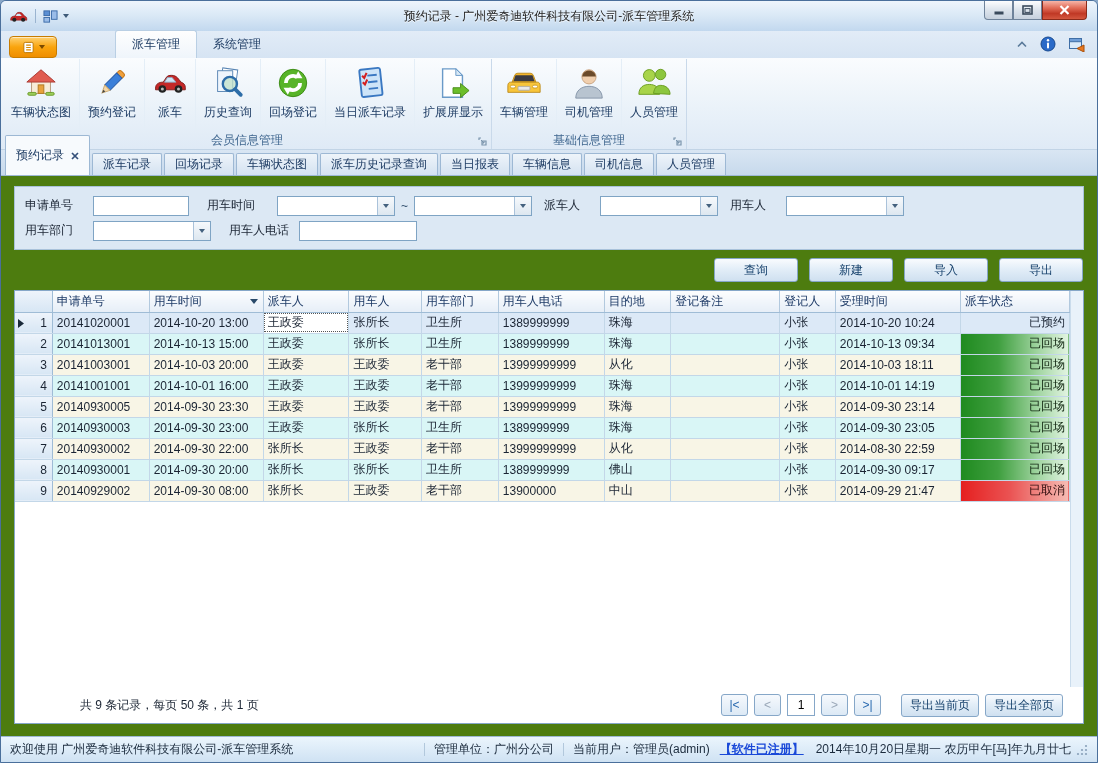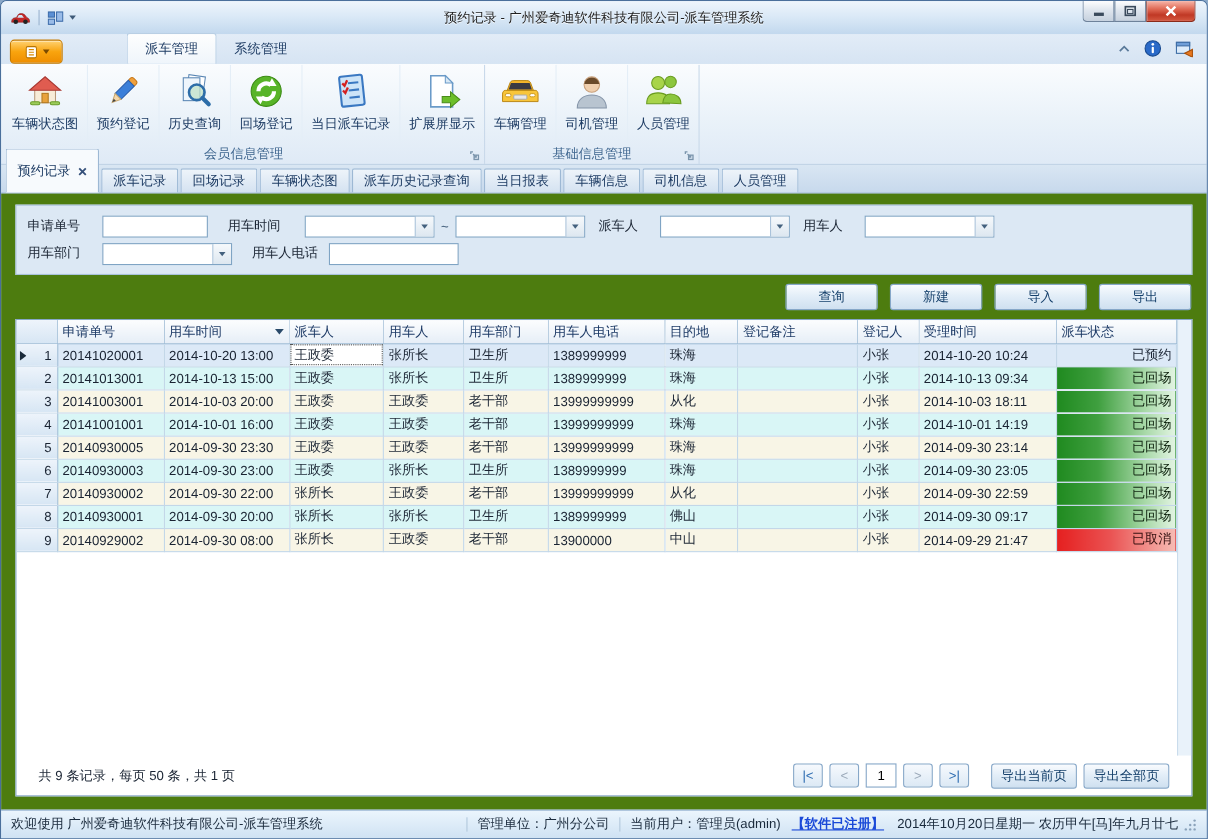--- a/index.html
+++ b/index.html
@@ -84,21 +84,21 @@
   .row-cream td{background:#f8f5e6;}
   .row-current td{background:#dce9f7;}
   td.sel-cell,th.sel-h{background:linear-gradient(#eef4fb,#d7e6f4);border-right:1px solid #9fbcd6;}
   .sel-cell{text-align:right;position:relative;padding-right:5px;}
   .cur-arrow{position:absolute;left:3px;top:6px;line-height:0;}
   .cell-focus{background:#fff !important;outline:1px dotted #555;outline-offset:-2px;}
   td.status-cell{text-align:right;}
   td.status-returned{background:linear-gradient(90deg,var(--status-returned-start) 0%,#3f9f3f 35%,#a9d9a9 75%,var(--status-returned-end) 100%) !important;color:#0f240f;}
   td.status-cancelled{background:linear-gradient(90deg,var(--status-cancelled-start) 0%,#ea5252 45%,var(--status-cancelled-end) 100%) !important;color:#300d0d;}
   .vstrip{position:absolute;top:0;right:0;bottom:0;width:13px;background:#e9f2fa;border-left:1px solid #cadcec;}
-  .grid-footer{flex:0 0 36px;display:flex;align-items:center;padding:0 20px;}
+  .grid-footer{flex:0 0 36px;display:flex;align-items:center;padding:0 20px;margin-left:45px;}
   .pager{display:flex;align-items:center;gap:6px;margin-left:auto;}
   .pbtn{width:27px;height:22px;border:1px solid #86a7c8;border-radius:3px;color:#2a6ab0;
     background:linear-gradient(#f6f9fd,#dce9f5);display:flex;align-items:center;justify-content:center;}
   .pbtn.disabled{color:#9aa8b8;}
   .page-box{width:28px;height:22px;border:1px solid #86a7c8;text-align:center;font:inherit;background:#fff;}
   .btn.export{min-width:78px;height:23px;}
   .btn.export:first-of-type{margin-left:14px;}
   
   .statusbar{height:26px;flex:0 0 26px;display:flex;align-items:center;padding:0 9px;
     background:linear-gradient(#ebf5fd,#cfe2f3);border-top:1px solid #9db8d4;color:#1a2a3c;}
@@ -211,20 +211,33 @@
               <svg viewBox="0 0 36 36">
                 <g transform="rotate(45 18 18)">
                   <rect x="14" y="2" width="8" height="6" rx="2.5" fill="#f0a03c" stroke="#c87818"></rect>
                   <rect x="14" y="7" width="8" height="18" fill="#3b7fd9" stroke="#2a5da8"></rect>
                   <polygon points="14,25 22,25 18,33" fill="#f5d7a8" stroke="#c8a870"></polygon>
                   <polygon points="16.6,29.4 19.4,29.4 18,33" fill="#444"></polygon>
                 </g>
               </svg>
             </span>
             <span class="rbtn-label">预约登记</span>
+          </div>
+          <div class="rbtn">
+            <span class="rbtn-icon">
+              <svg viewBox="0 0 40 28">
+                <path d="M3 20c0-5 4-7 9-7l4-6c1-1.5 3-2 6-2s5 1 7 3l4 5c3 1 5 3 5 6v3H3z" fill="#c42828" stroke="#7a1410"></path>
+                <path d="M17 7.5h5.5l4.5 5.5H13.5z" fill="#cfe6f5" stroke="#8aa8c0"></path>
+                <circle cx="11" cy="21" r="4.5" fill="#222"></circle>
+                <circle cx="30" cy="21" r="4.5" fill="#222"></circle>
+                <circle cx="11" cy="21" r="1.8" fill="#bbb"></circle>
+                <circle cx="30" cy="21" r="1.8" fill="#bbb"></circle>
+              </svg>
+            </span>
+            <span class="rbtn-label">派车</span>
           </div>
           <div class="rbtn">
             <span class="rbtn-icon">
               <svg viewBox="0 0 36 36">
                 <rect x="11" y="3" width="16" height="20" fill="#fff" stroke="#5a86b4" transform="rotate(8 19 13)"></rect>
                 <rect x="7" y="5" width="16" height="22" fill="#eef5fc" stroke="#5a86b4"></rect>
                 <circle cx="20" cy="19" r="7.5" fill="#bfe0c8" fill-opacity="0.75" stroke="#2d6da8" stroke-width="2.5"></circle>
                 <line x1="25.5" y1="24.5" x2="31.5" y2="30.5" stroke="#2d6da8" stroke-width="4" stroke-linecap="round"></line>
               </svg>
             </span>
@@ -535,21 +548,21 @@
                 <td class="sel-cell"><span>7</span></td>
                 <td class="cell">20140930002</td>
                 <td class="cell">2014-09-30 22:00</td>
                 <td class="cell">张所长</td>
                 <td class="cell">王政委</td>
                 <td class="cell">老干部</td>
                 <td class="cell">13999999999</td>
                 <td class="cell">从化</td>
                 <td class="cell"></td>
                 <td class="cell">小张</td>
-                <td class="cell">2014-09-30 22:59</td>
+                <td class="cell">2014-08-30 22:59</td>
                 <td class="cell status-cell status-returned">已回场</td>
               </tr>
               <tr class="row-cyan">
                 <td class="sel-cell"><span>8</span></td>
                 <td class="cell">20140930001</td>
                 <td class="cell">2014-09-30 20:00</td>
                 <td class="cell">张所长</td>
                 <td class="cell">张所长</td>
                 <td class="cell">卫生所</td>
                 <td class="cell">1389999999</td>

